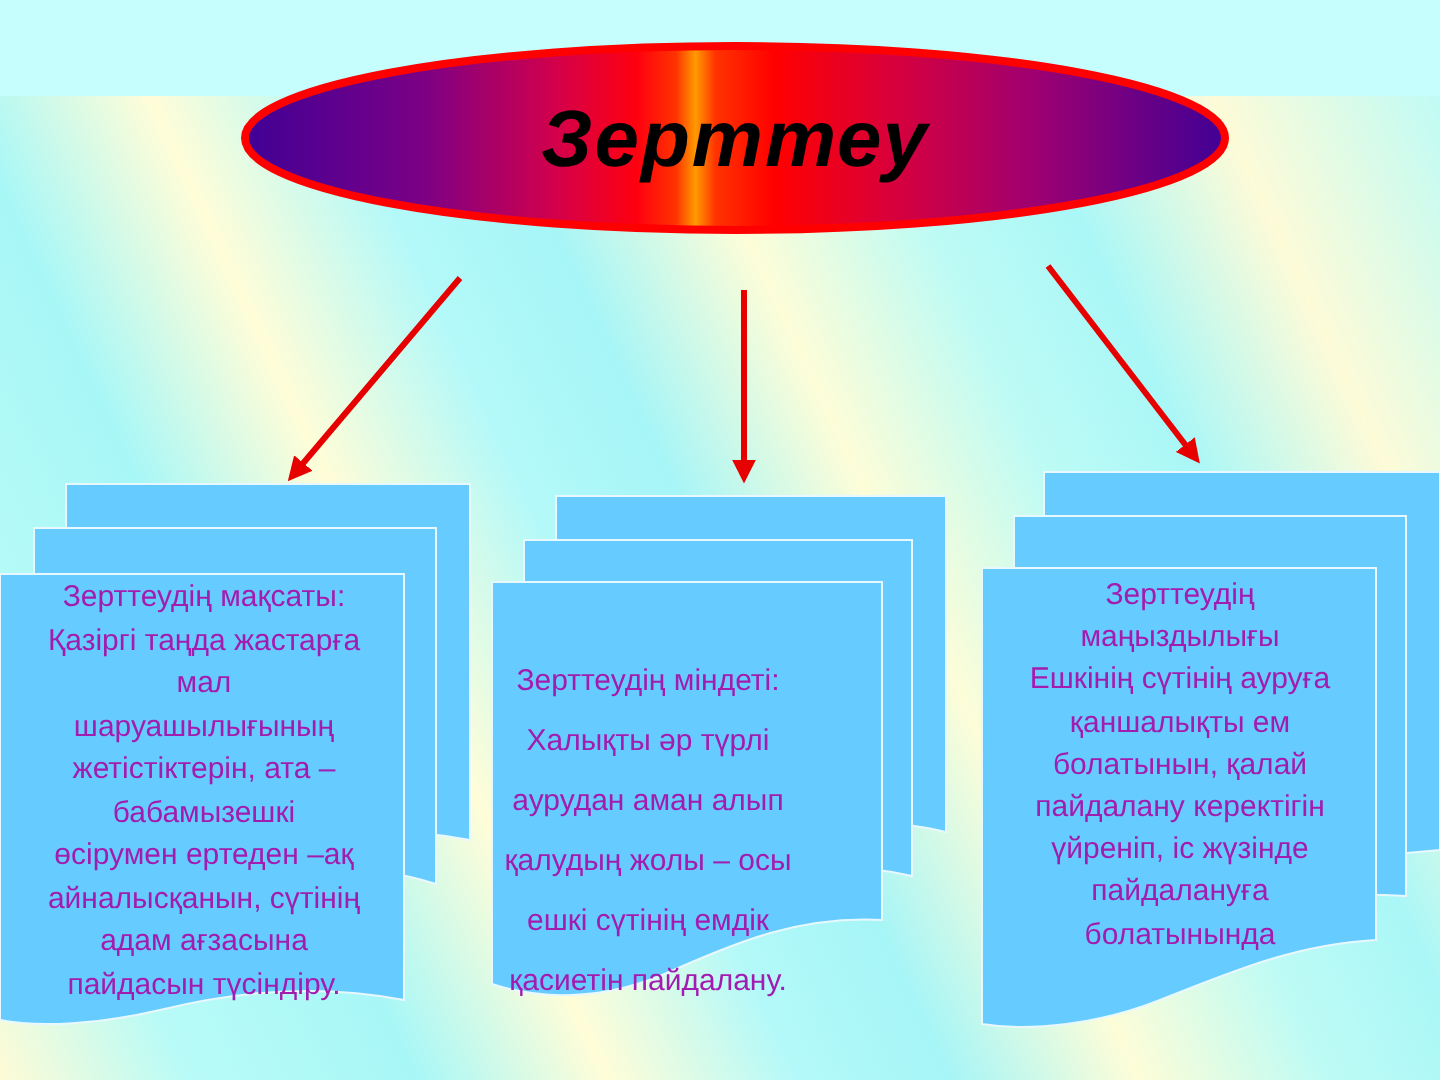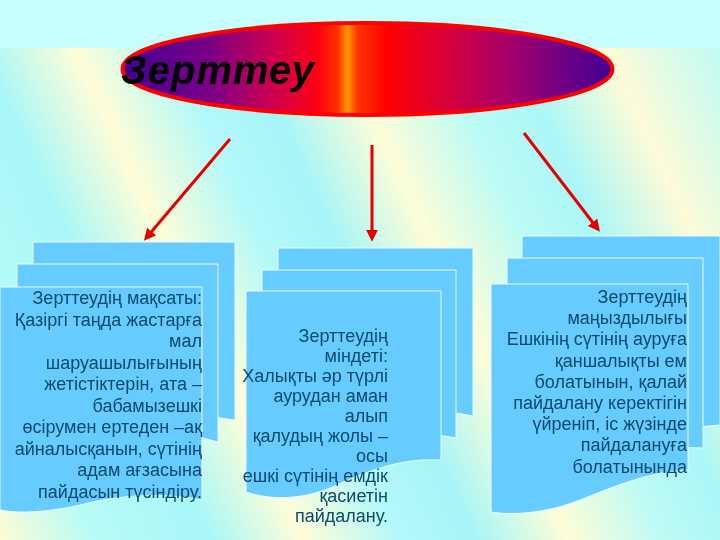--- a/index.html
+++ b/index.html
@@ -41,39 +41,40 @@
     svg.overlay {
       position: absolute;
       left: 0; top: 0;
       width: 720px; height: 540px;
     }
     .title-text {
       position: absolute;
       left: 121px;
       top: 40px;
       width: 493px;
+      text-align: center;
       font-family: "Liberation Sans", sans-serif;
       font-style: italic;
       font-weight: bold;
       font-size: 40px;
       color: #000000;
       letter-spacing: 1px;
       line-height: 60px;
     }
     .box-text {
       position: absolute;
-      text-align: right;
+      text-align: center;
       font-family: "Liberation Sans", sans-serif;
-      font-size: 18px;
-      color: #0c4a6e;
+      font-size: 15px;
+      color: #a21caf;
       line-height: 21.5px;
       white-space: pre-line;
     }
     .t-left { left: 2px; top: 288px; width: 200px; }
-    .t-mid { left: 232px; top: 326px; width: 156px; line-height: 20px; }
+    .t-mid { left: 246px; top: 326px; width: 156px; line-height: 30px; }
     .t-right { left: 493px; top: 287px; width: 194px; line-height: 21.2px; }
   </style>
 </head>
 <body>
 
 <div class="bg-top"></div>
 <div class="bg-main"></div>
 
 <svg class="overlay" viewBox="0 0 720 540">
   <defs>

